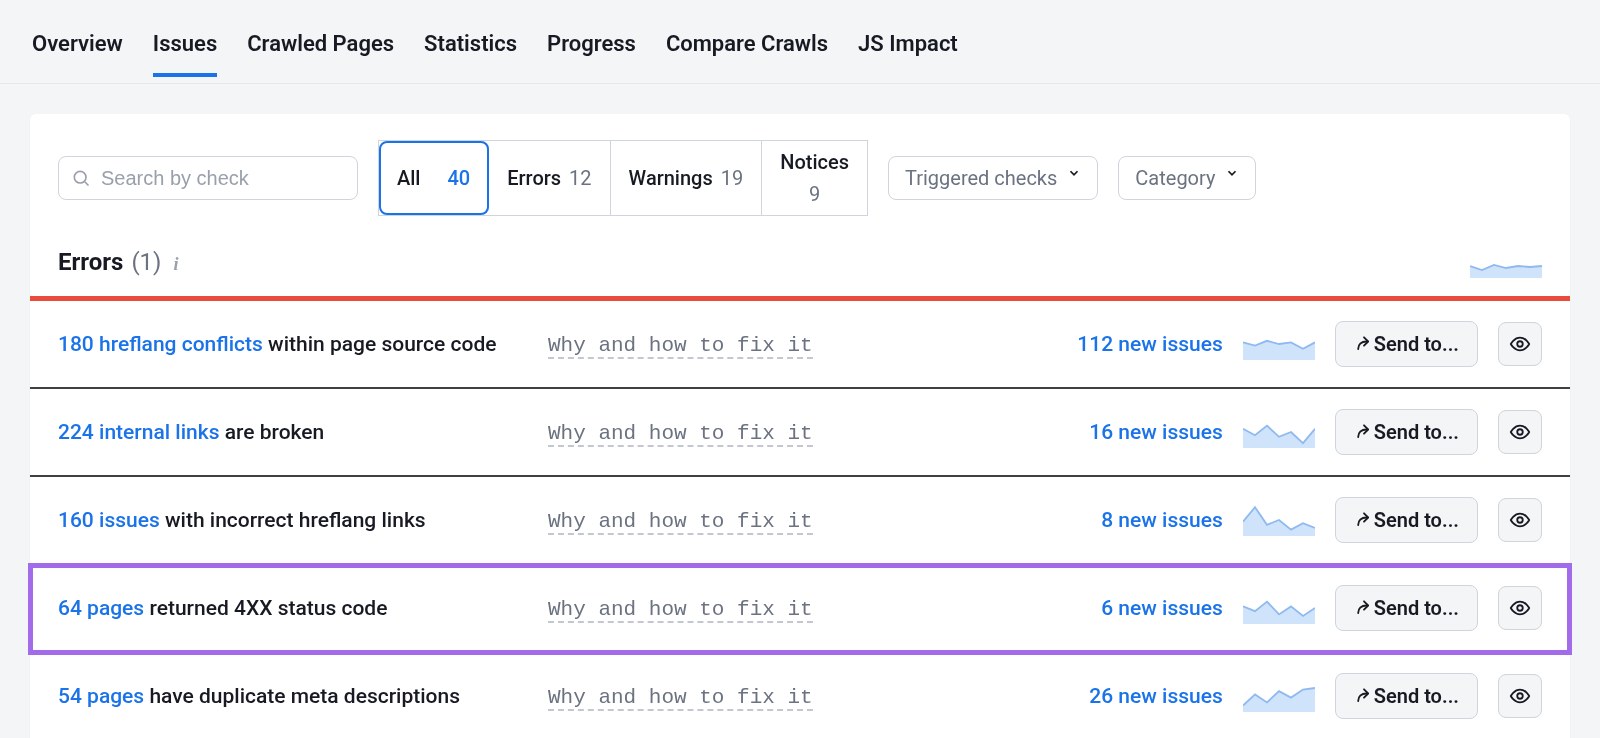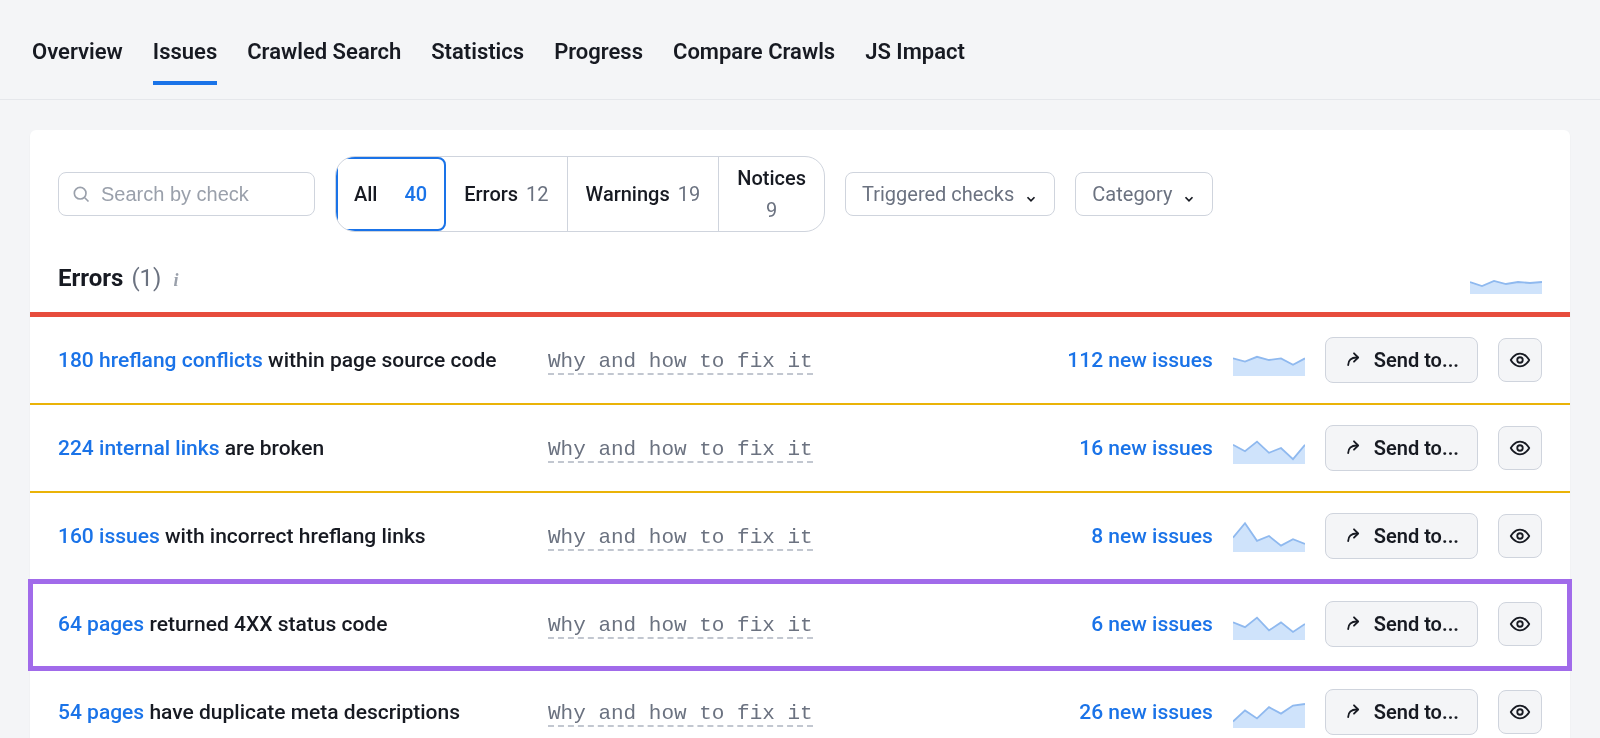--- a/index.html
+++ b/index.html
@@ -7,21 +7,21 @@
     font-family: -apple-system, BlinkMacSystemFont, "Segoe UI", Roboto, Helvetica, Arial, sans-serif;
     background: #f4f5f7;
     color: #171a22;
     font-size: 20px;
   }
 
   
   .tabs {
     display: flex;
     gap: 30px;
-    padding: 15px 32px;
+    padding: 7px 32px;
     background: #f4f5f7;
     border-bottom: 1px solid #e5e7eb;
   }
   .tab {
     padding: 24px 0 20px;
     font-weight: 600;
     font-size: 22px;
     color: #171a22;
     cursor: pointer;
     position: relative;
@@ -51,37 +51,37 @@
     padding: 0 28px 26px;
     flex-wrap: wrap;
   }
   .search {
     display: flex;
     align-items: center;
     border: 1px solid #cfd4dd;
     border-radius: 8px;
     padding: 0 12px;
     height: 44px;
-    width: 257px;
+    width: 300px;
   }
   .search input {
     border: none;
     outline: none;
     font-size: 20px;
     flex: 1;
     color: #171a22;
     background: transparent;
   }
   .search input::placeholder { color: #9aa0ab; }
   .search svg { flex-shrink: 0; margin-right: 10px; }
 
   .seg {
     display: flex;
     border: 1px solid #cfd4dd;
-    border-radius: 20px;
+    border-radius: 0;
     overflow: hidden;
   }
   .seg-item {
     padding: 9px 18px;
     border-right: 1px solid #cfd4dd;
     cursor: pointer;
     display: flex;
     align-items: center;
     gap: 8px;
     font-size: 20px;
@@ -96,21 +96,21 @@
   }
   .seg-item.active .count { color: #1a73e8; font-weight: 500; margin-left: 19px; }
 
   .dropdown {
     border: 1px solid #cfd4dd;
     border-radius: 8px;
     padding: 9px 16px;
     color: #6b7280;
     cursor: pointer;
     display: flex;
-    align-items: flex-end;
+    align-items: flex-start;
     gap: 10px;
     font-size: 20px;
   }
 
   
   .section-header {
     display: flex;
     align-items: center;
     justify-content: space-between;
     padding: 4px 28px 18px;
@@ -128,21 +128,21 @@
   .red-bar {
     height: 5px;
     background: #e74c3c;
   }
 
   
   .row {
     display: flex;
     align-items: center;
     padding: 20px 28px;
-    border-bottom: 2px solid #eab308;
+    border-bottom: 2px solid #404040;
     gap: 20px;
   }
   .row.highlight {
     outline: 5px solid #a16bea;
     outline-offset: -3px;
     position: relative;
     z-index: 1;
   }
   .row-text {
     flex: 0 0 470px;
@@ -178,21 +178,20 @@
     flex-shrink: 0;
   }
   .spark svg { display: block; }
   .send-btn {
     border: 1px solid #cfd4dd;
     background: #f4f5f7;
     border-radius: 8px;
     padding: 10px 18px;
     display: flex;
     align-items: center;
-    gap: 10px;
     font-size: 20px;
     font-weight: 600;
     color: #171a22;
     cursor: pointer;
   }
   .eye-btn {
     border: 1px solid #cfd4dd;
     background: #f4f5f7;
     border-radius: 8px;
     width: 44px;
@@ -207,21 +206,21 @@
     display:inline-block;
     font-size: 14px;
   }
 </style>
 </head>
 <body>
 
 <div class="tabs" id="tabs">
     <div class="tab">Overview</div>
     <div class="tab active">Issues</div>
-    <div class="tab">Crawled Search</div>
+    <div class="tab">Crawled Pages</div>
     <div class="tab">Statistics</div>
     <div class="tab">Progress</div>
     <div class="tab">Compare Crawls</div>
     <div class="tab">JS Impact</div>
   </div>
 
 <div class="card">
 
   <div class="toolbar">
     <div class="search">

